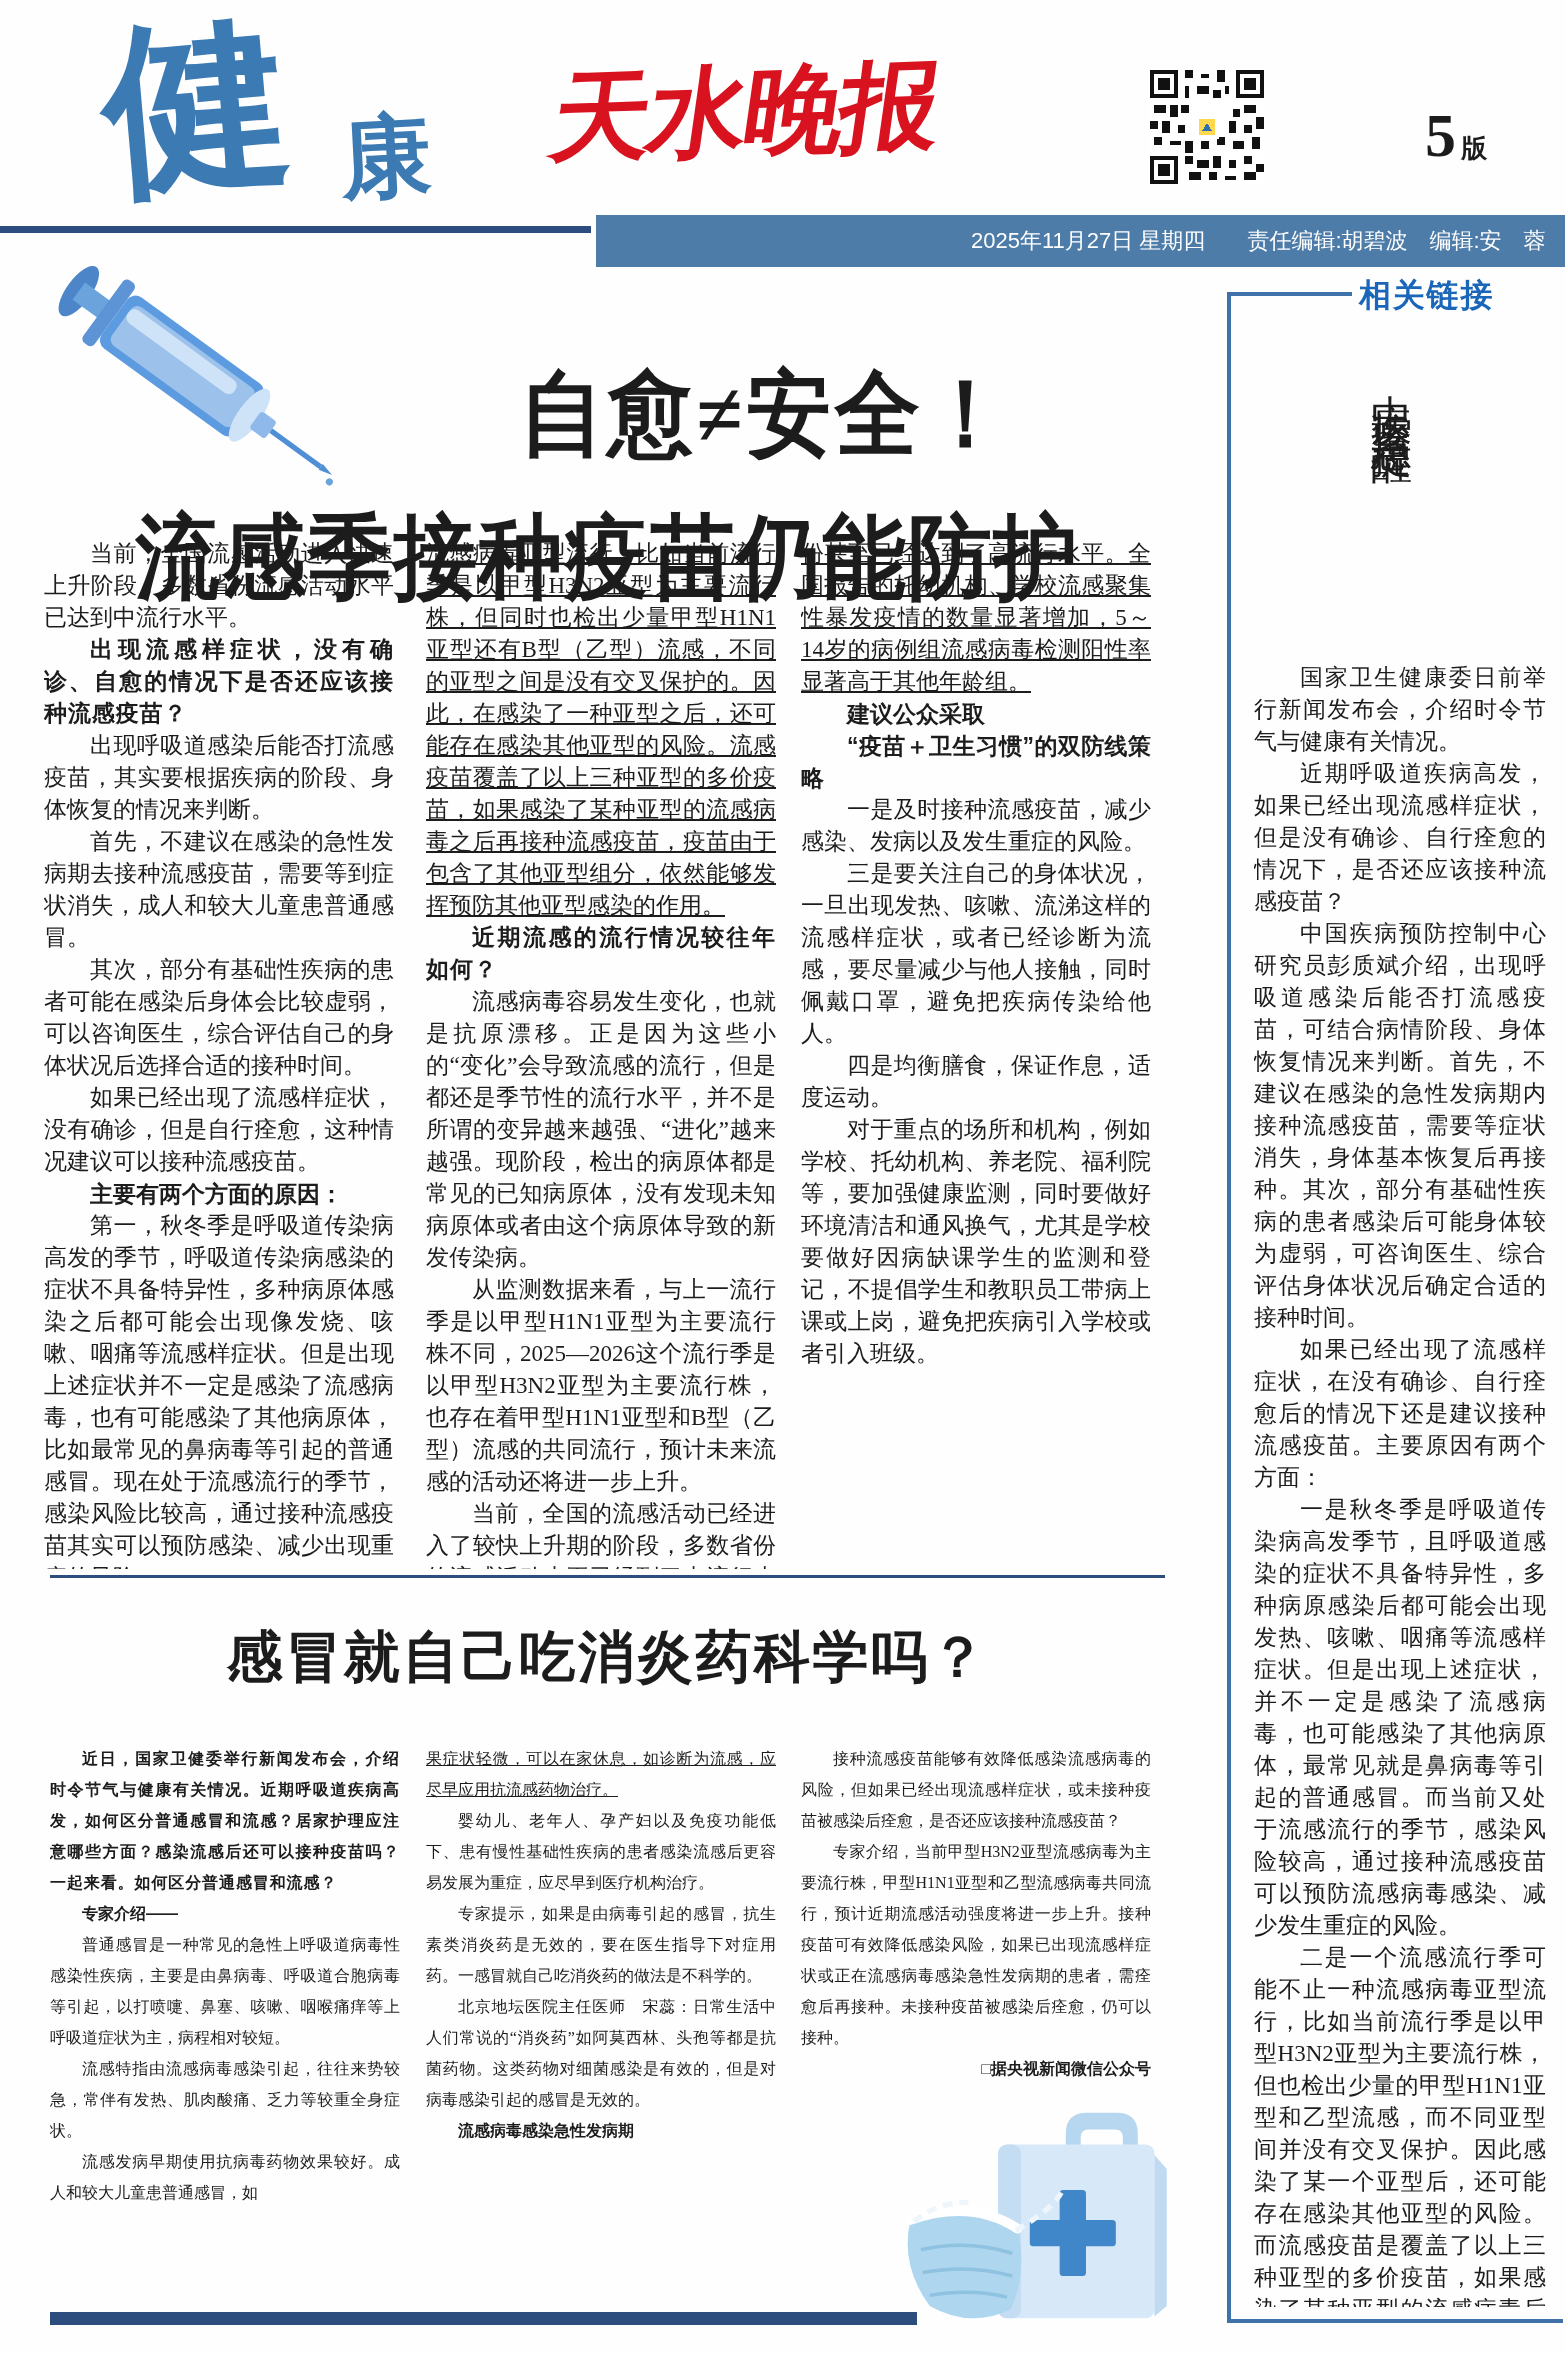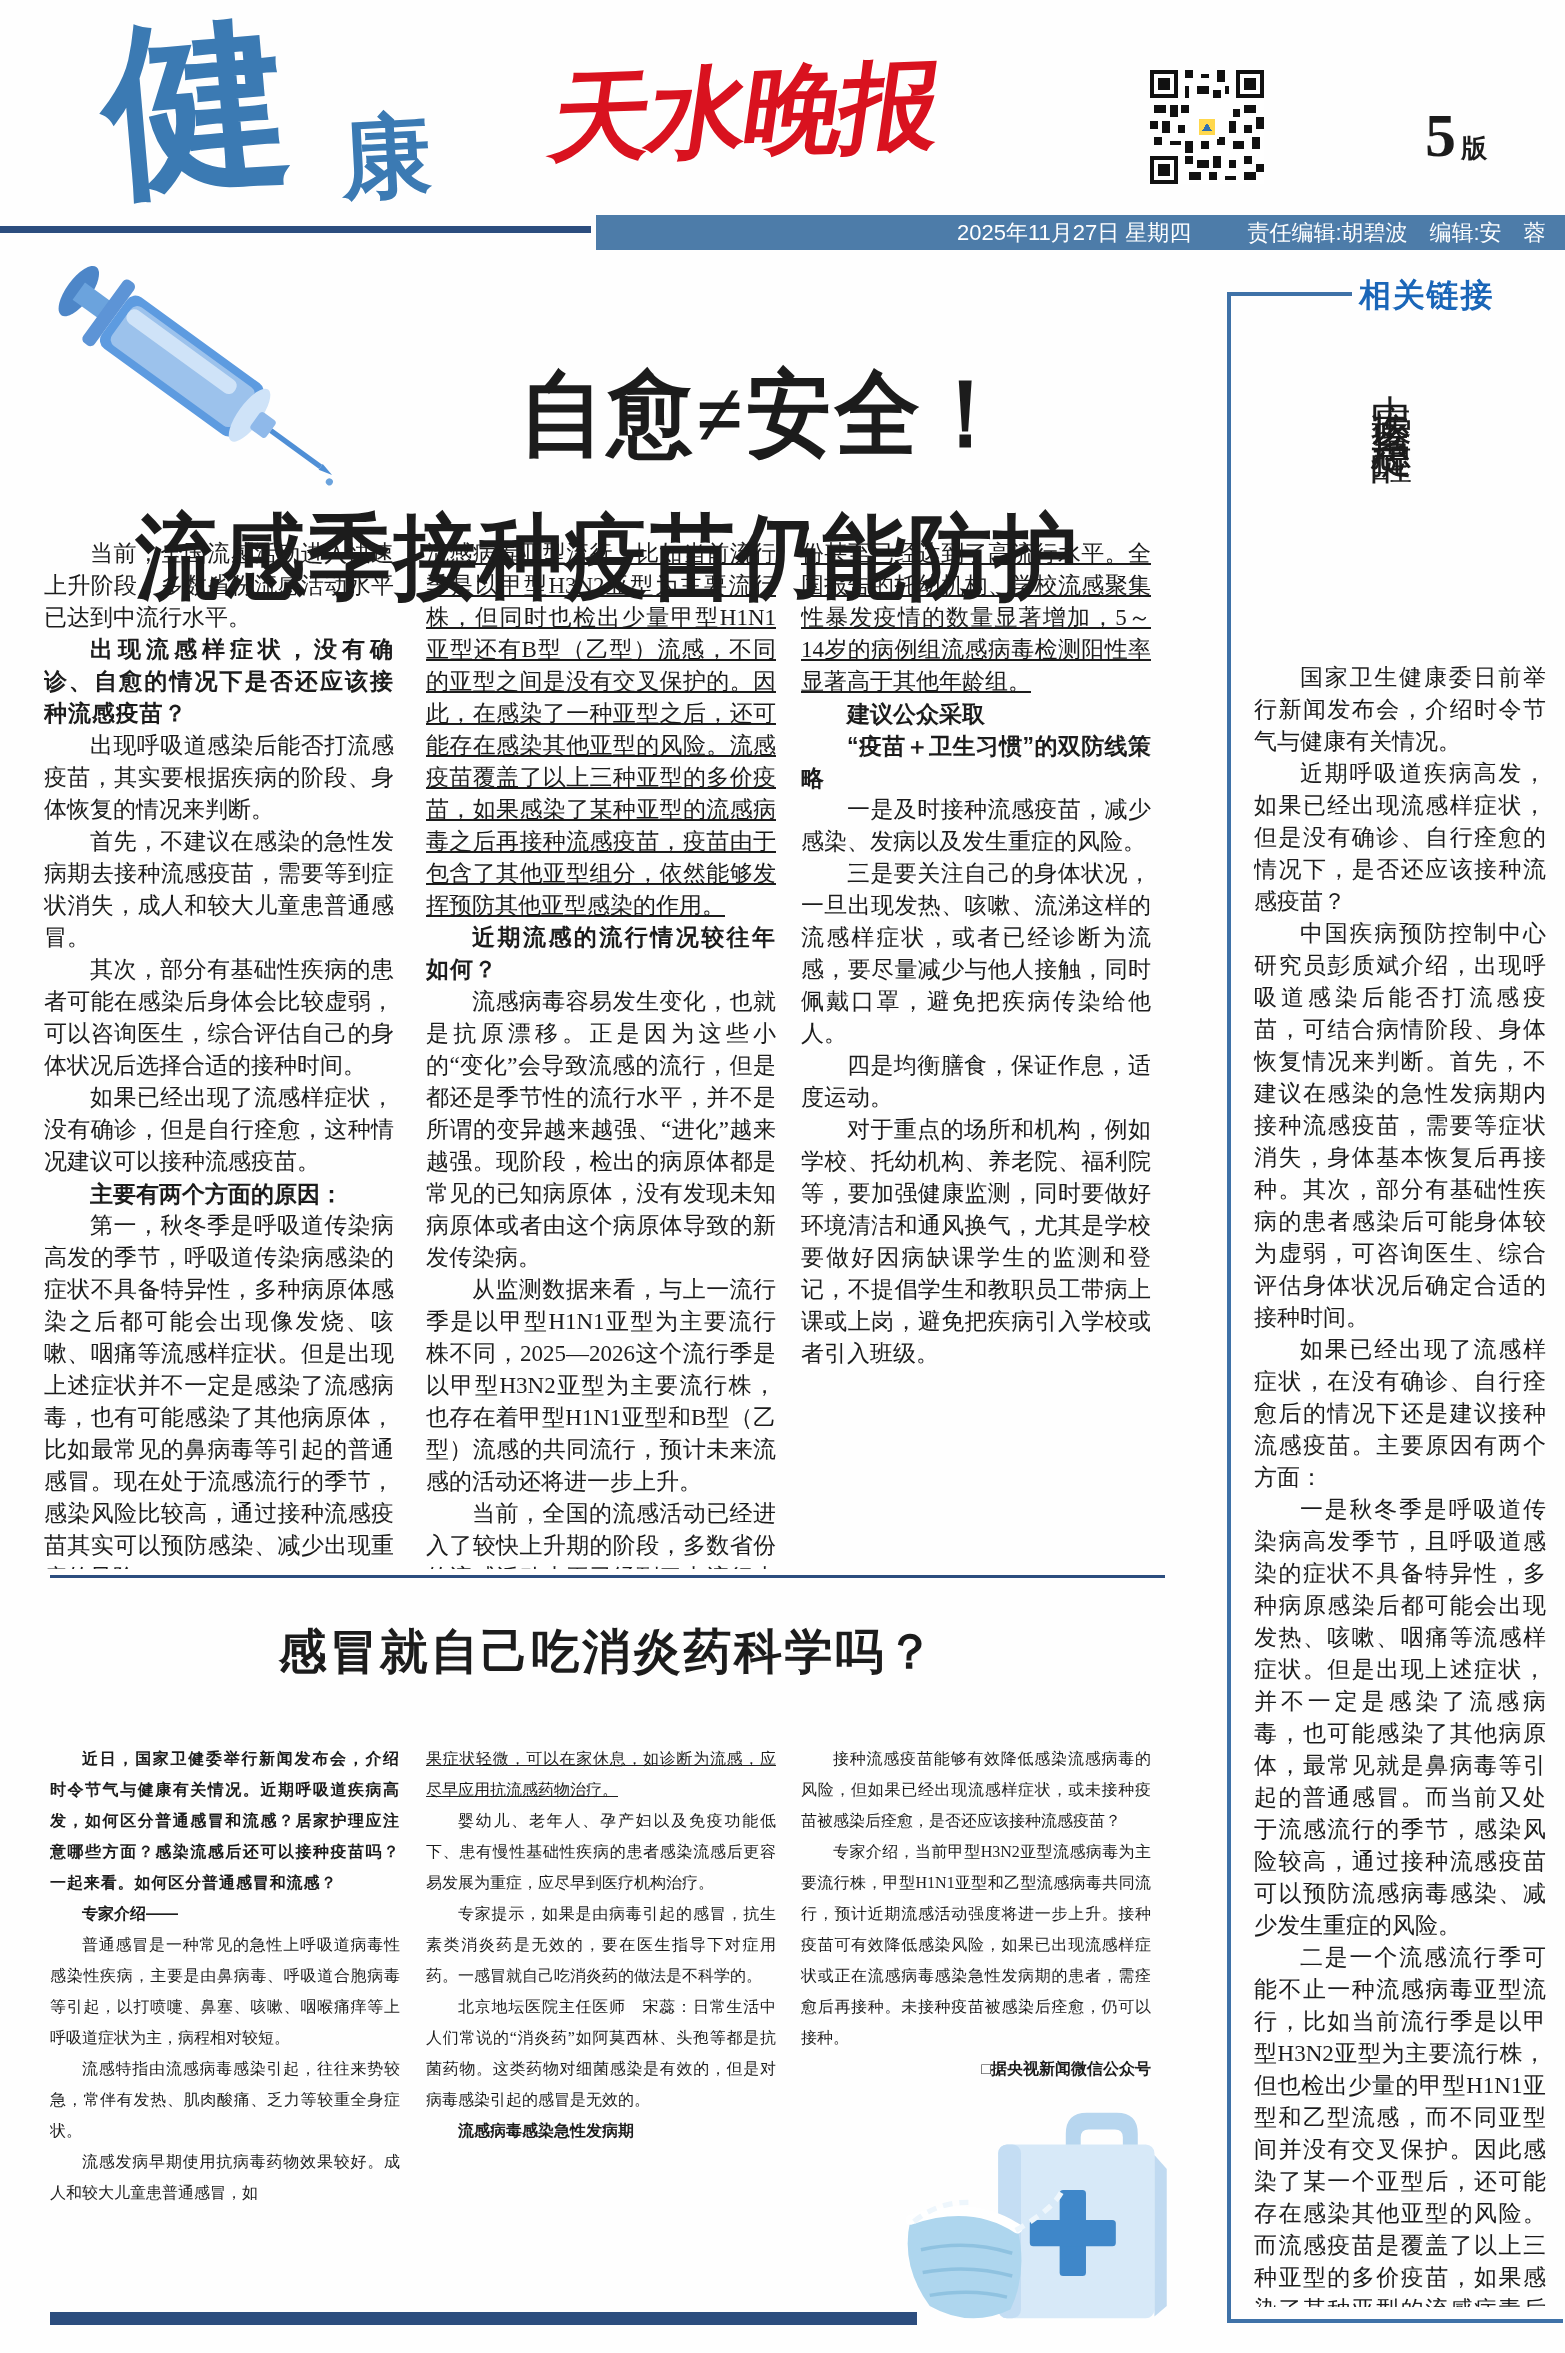--- a/index.html
+++ b/index.html
@@ -15,22 +15,22 @@
   .logo-main{left:104px;top:14px;font-size:186px;line-height:1;font-weight:700;
              color:var(--logo-blue);transform:rotate(-5deg);font-family:"Liberation Serif",serif;}
   .logo-sub{left:341px;top:113px;font-size:90px;line-height:1;font-weight:700;
             color:var(--logo-blue);transform:rotate(-3deg);}
   .masthead{left:554px;top:51px;width:510px;font-size:99px;line-height:1.2;font-weight:700;
             color:var(--masthead-red);transform:skewX(-10deg) rotate(-2deg);letter-spacing:-3.5px;}
   .qr{left:1150px;top:70px;width:114px;height:114px;}
   .pagenum{left:1425px;top:104px;display:flex;align-items:flex-end;gap:5.3px;}
   .pagenum .num{font-size:62px;font-weight:700;line-height:1;font-family:"Liberation Serif",serif;}
   .pagenum .unit{font-size:26px;font-weight:700;line-height:1.3;font-family:"Liberation Sans",sans-serif;}
-  .date-bar{left:596px;top:215px;width:969px;height:35px;background:var(--bar-blue);
-            display:flex;align-items:center;justify-content:flex-end;gap:56px;
+  .date-bar{left:596px;top:215px;width:969px;height:52px;background:var(--bar-blue);
+            display:flex;align-items:center;justify-content:flex-end;gap:42px;
             padding-right:19.4px;box-sizing:border-box;font-family:"Liberation Sans",sans-serif;
             font-size:22px;color:#fff;white-space:nowrap;}
   .date-rule{left:0;top:226px;width:591px;height:7px;background:var(--navy);}
 
   
   .m-title1{left:352px;top:354px;width:827px;text-align:center;font-size:85px;line-height:1.3;
             font-weight:700;letter-spacing:3.5px;transform:scaleY(1.1);transform-origin:top center;}
   .m-title2{left:50px;top:498px;width:1115px;text-align:center;font-size:84px;line-height:1.3;
             font-weight:700;letter-spacing:1.8px;transform:scaleY(1.1);transform-origin:top center;}
   .syringe{left:53px;top:257px;width:339px;height:255px;}
@@ -40,21 +40,21 @@
   .m-col1{left:44px;} .m-col2{left:426px;} .m-col3{left:801px;}
   .col p{margin:0;text-indent:2em;}
   .col p.cont{text-indent:0;text-decoration:underline;}
   .col p.kai{font-weight:600;letter-spacing:0.9px;}
   .col p.hei{font-weight:700;font-family:"Liberation Sans",sans-serif;}
   .col p.attr{text-align:right;font-weight:700;font-family:"Liberation Sans",sans-serif;text-indent:0;}
 
   .divider{left:50px;top:1575px;width:1115px;height:2.6px;background:var(--navy);}
 
   
-  .b-title{left:50px;top:1620px;width:1115px;text-align:center;font-size:48px;font-weight:700;
+  .b-title{left:50px;top:1620px;width:1115px;text-align:center;font-size:56px;font-weight:700;
            letter-spacing:2.6px;font-family:"Liberation Sans",sans-serif;}
   .b-col{top:1743px;height:581px;font-size:16px;line-height:31px;}
   .b-col1{left:50px;} .b-col2{left:426px;} .b-col3{left:801px;}
   .aidkit{left:884px;top:2104px;width:303px;height:230px;}
   .footer-bar{left:50px;top:2312px;width:867px;height:13px;background:var(--navy);}
 
   
   .sb-left{left:1227px;top:292px;width:3.5px;height:2030px;background:#3f72a8;}
   .sb-top{left:1231px;top:292px;width:121px;height:3.5px;background:#3f72a8;}
   .sb-bottom{left:1227px;top:2319px;width:336px;height:3.5px;background:#3f72a8;}

